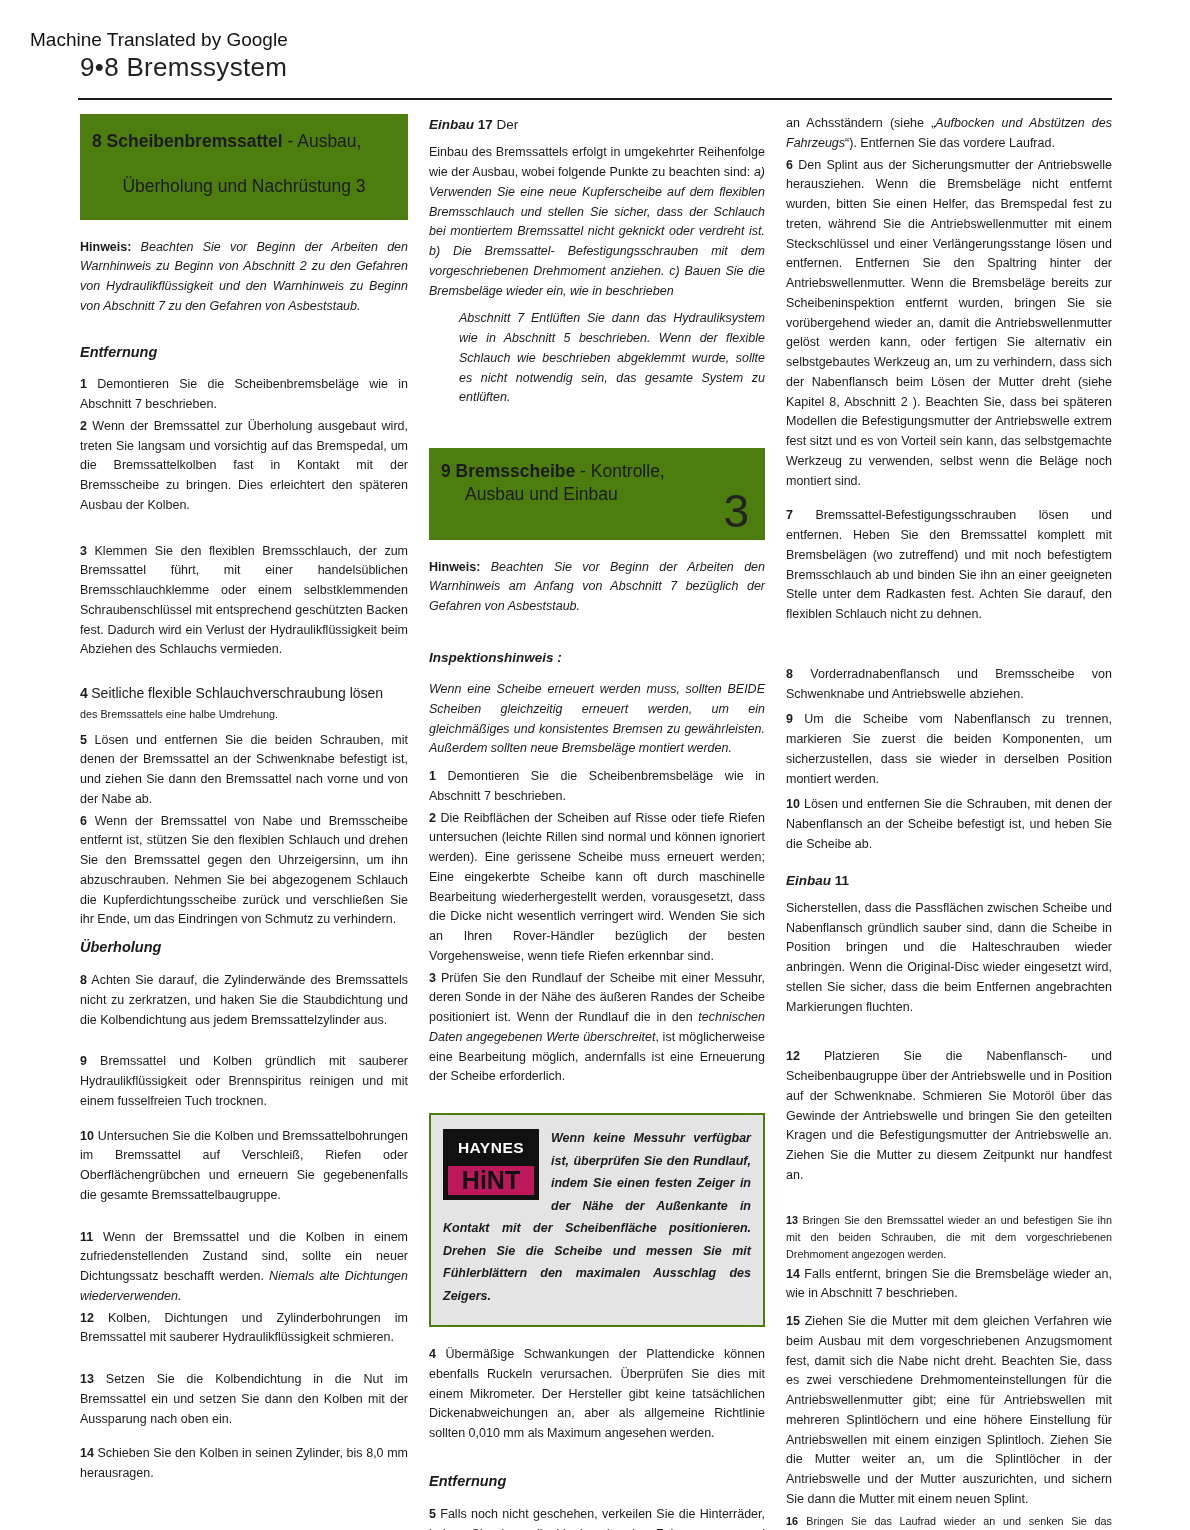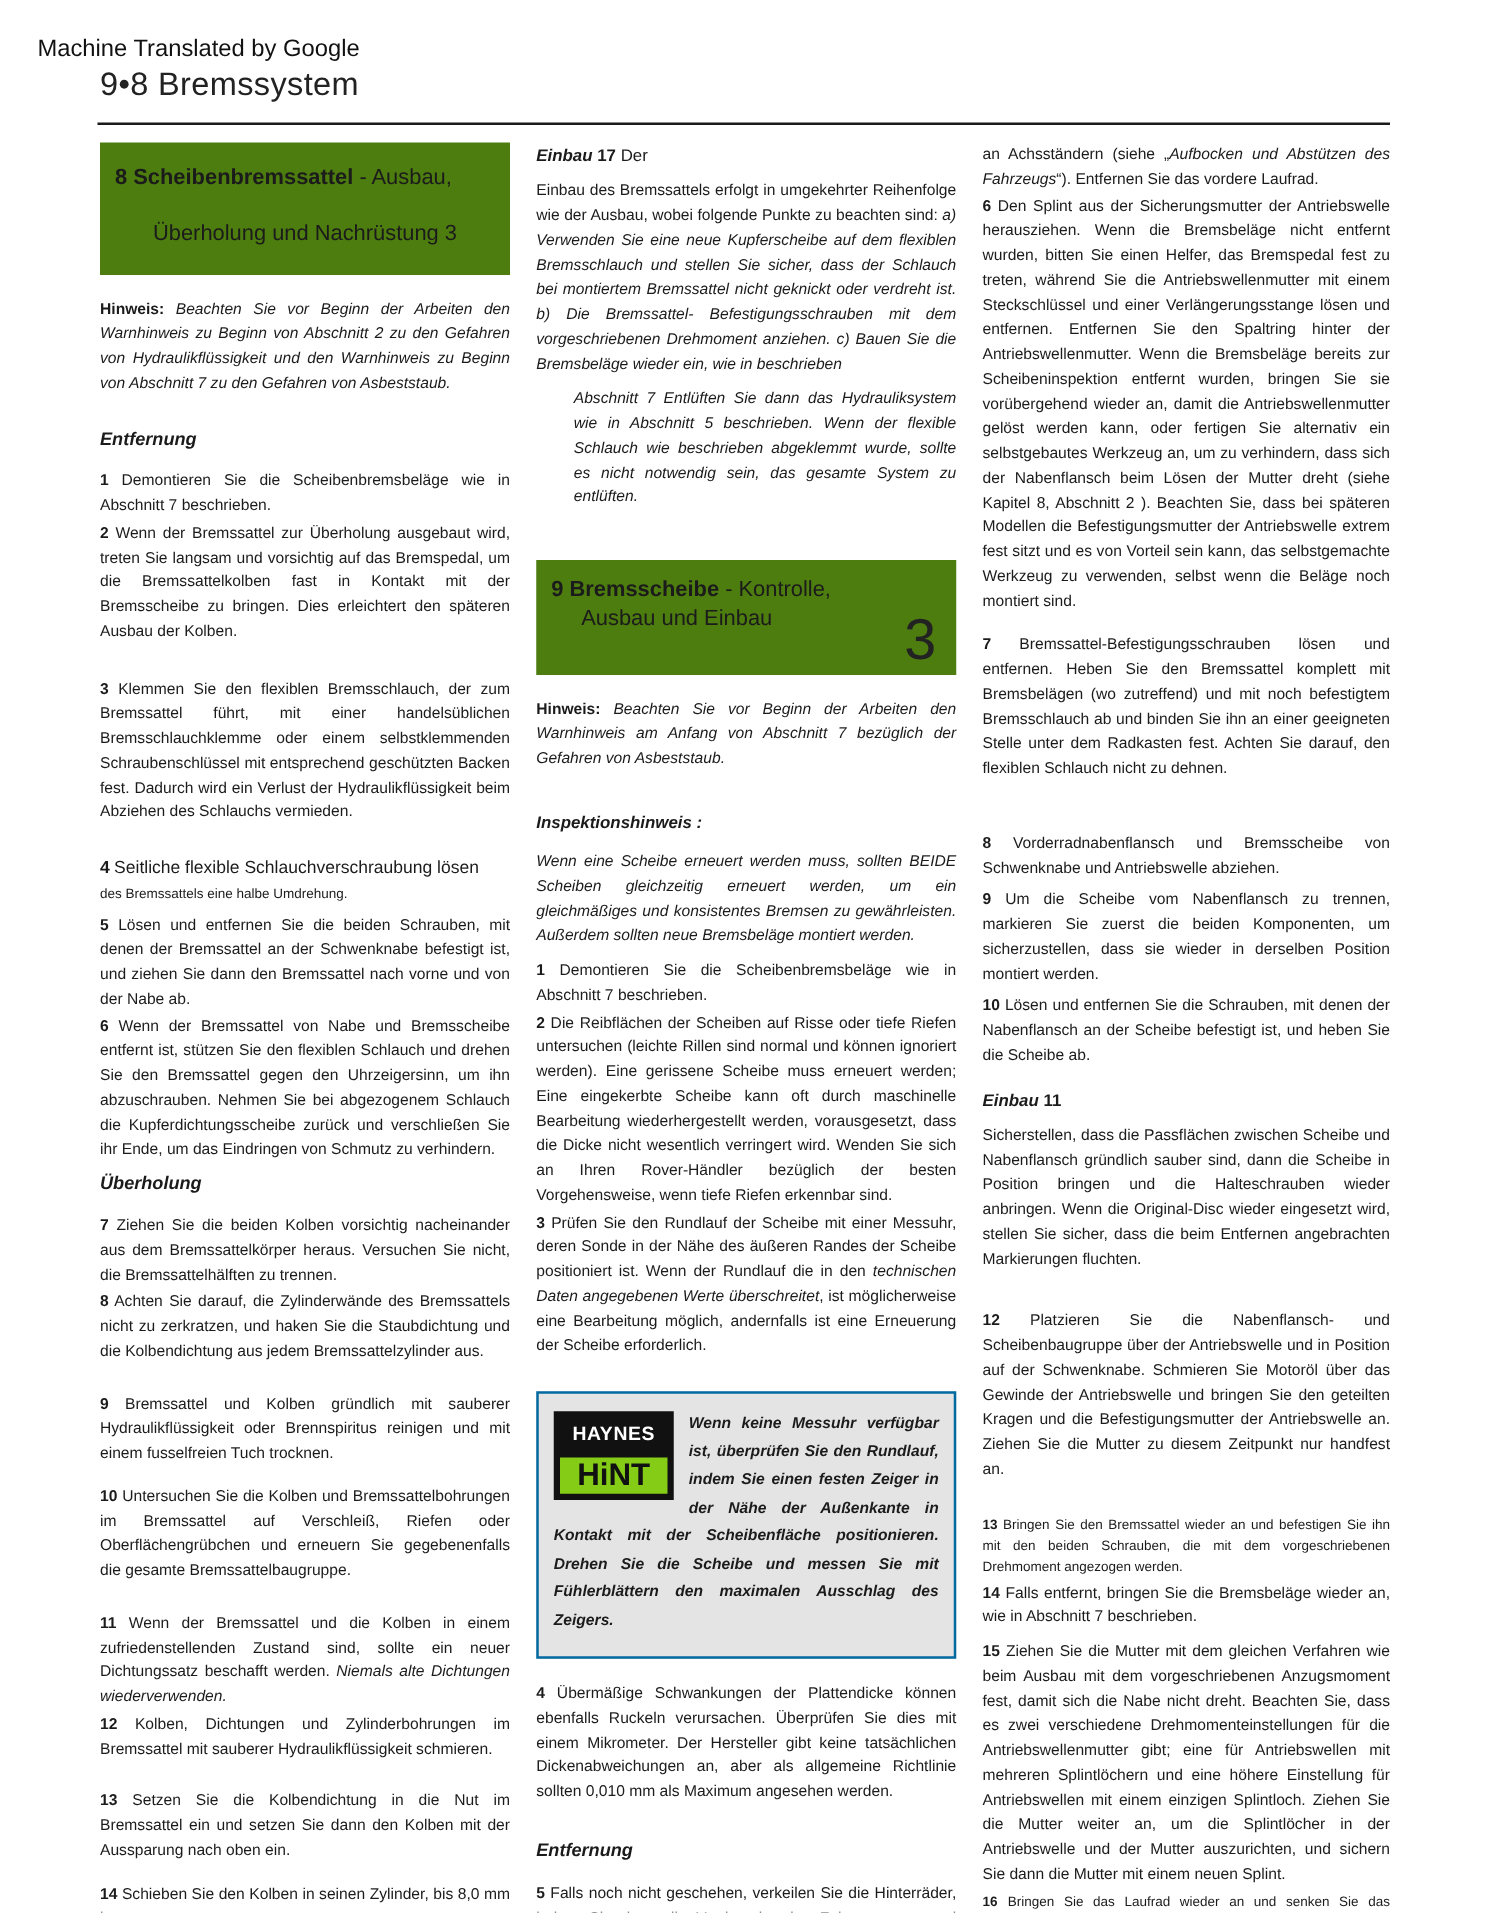--- a/index.html
+++ b/index.html
@@ -25,25 +25,25 @@
   .box9{position:relative;padding:12px 12px 34px;font-size:17.5px;line-height:1.3;margin:0 0 18px;}
   .box9 .l2{margin-left:24px;}
   .bignum{position:absolute;right:16px;bottom:6px;font-size:46px;line-height:1;font-weight:normal;color:#222;}
   .sm{font-size:10.8px;}
   .p4lead{font-size:14px;}
   .indent{margin-left:30px;}
   .mb2{margin-bottom:2px;} .mb6{margin-bottom:6px;} .mb8{margin-bottom:8px;}
   .mb22{margin-bottom:22px;} .mb26{margin-bottom:26px;} .mb30{margin-bottom:30px;}
   .mb40{margin-bottom:40px;}
   .mt14{margin-top:14px;} .mt26{margin-top:26px;}
-  .hintbox{border:2px solid #0369a1;background:#e4e4e4;padding:12px 12px 18px;margin:8px 0 18px;
+  .hintbox{border:2px solid #4d7c0f;background:#e4e4e4;padding:12px 12px 18px;margin:8px 0 18px;
     font-weight:bold;font-style:italic;line-height:1.8;text-align:justify;min-height:160px;}
   .hlogo{float:left;background:#111;padding:5px;margin:2px 12px 2px 0;width:86px;}
   .hlogo .hay{color:#fff;font-weight:bold;text-align:center;font-size:15.5px;font-style:normal;letter-spacing:.5px;}
-  .hlogo .hint{background:#84cc16;color:#111;margin-top:4px;text-align:center;font-weight:bold;font-size:25px;font-style:normal;line-height:1.15;}
+  .hlogo .hint{background:#be185d;color:#111;margin-top:4px;text-align:center;font-weight:bold;font-size:25px;font-style:normal;line-height:1.15;}
   .hrun{margin:0 0 8px;font-size:13.5px;}
   .hrun .lab{font-style:italic;font-weight:bold;}
   .hrun .n{font-weight:bold;}
 </style>
 </head>
 <body>
 
 <div class="watermark">Machine Translated by Google</div>
 <div class="page-title">9•8 Bremssystem</div>
 <div class="rule"></div>
@@ -57,21 +57,20 @@
     </div>
     <p class="note"><span class="nlabel">Hinweis:</span><span> Beachten Sie vor Beginn der Arbeiten den Warnhinweis zu Beginn von Abschnitt 2 zu den Gefahren von Hydraulikflüssigkeit und den Warnhinweis zu Beginn von Abschnitt 7 zu den Gefahren von Asbeststaub.</span></p>
     <div class="h">Entfernung</div>
     <p class="p mb2"><span class="num">1</span> <span>Demontieren Sie die Scheibenbremsbeläge wie in Abschnitt 7 beschrieben.</span></p>
     <p class="p mb26"><span class="num">2</span> <span>Wenn der Bremssattel zur Überholung ausgebaut wird, treten Sie langsam und vorsichtig auf das Bremspedal, um die Bremssattelkolben fast in Kontakt mit der Bremsscheibe zu bringen. Dies erleichtert den späteren Ausbau der Kolben.</span></p>
     <p class="p mb22"><span class="num">3</span> <span>Klemmen Sie den flexiblen Bremsschlauch, der zum Bremssattel führt, mit einer handelsüblichen Bremsschlauchklemme oder einem selbstklemmenden Schraubenschlüssel mit entsprechend geschützten Backen fest. Dadurch wird ein Verlust der Hydraulikflüssigkeit beim Abziehen des Schlauchs vermieden.</span></p>
     <p class="p mb6"><span class="num p4lead">4</span> <span class="p4lead">Seitliche flexible Schlauchverschraubung lösen</span><br><span class="sm">des Bremssattels eine halbe Umdrehung.</span></p>
     <p class="p mb2"><span class="num">5</span> <span>Lösen und entfernen Sie die beiden Schrauben, mit denen der Bremssattel an der Schwenknabe befestigt ist, und ziehen Sie dann den Bremssattel nach vorne und von der Nabe ab.</span></p>
     <p class="p mb6"><span class="num">6</span> <span>Wenn der Bremssattel von Nabe und Bremsscheibe entfernt ist, stützen Sie den flexiblen Schlauch und drehen Sie den Bremssattel gegen den Uhrzeigersinn, um ihn abzuschrauben. Nehmen Sie bei abgezogenem Schlauch die Kupferdichtungsscheibe zurück und verschließen Sie ihr Ende, um das Eindringen von Schmutz zu verhindern.</span></p>
     <div class="h">Überholung</div>
-    <p class="p mb2"><span class="num">7</span> <span>Ziehen Sie die beiden Kolben vorsichtig nacheinander aus dem Bremssattelkörper heraus. Versuchen Sie nicht, die Bremssattelhälften zu trennen.</span></p>
     <p class="p mb22"><span class="num">8</span> <span>Achten Sie darauf, die Zylinderwände des Bremssattels nicht zu zerkratzen, und haken Sie die Staubdichtung und die Kolbendichtung aus jedem Bremssattelzylinder aus.</span></p>
     <p class="p"><span class="num">9</span> <span>Bremssattel und Kolben gründlich mit sauberer Hydraulikflüssigkeit oder Brennspiritus reinigen und mit einem fusselfreien Tuch trocknen.</span></p>
     <p class="p mb22"><span class="num">10</span> <span>Untersuchen Sie die Kolben und Bremssattelbohrungen im Bremssattel auf Verschleiß, Riefen oder Oberflächengrübchen und erneuern Sie gegebenenfalls die gesamte Bremssattelbaugruppe.</span></p>
     <p class="p mb2"><span class="num">11</span> <span>Wenn der Bremssattel und die Kolben in einem zufriedenstellenden Zustand sind, sollte ein neuer Dichtungssatz beschafft werden. </span><span class="it">Niemals alte Dichtungen wiederverwenden.</span></p>
     <p class="p mb22"><span class="num">12</span> <span>Kolben, Dichtungen und Zylinderbohrungen im Bremssattel mit sauberer Hydraulikflüssigkeit schmieren.</span></p>
     <p class="p"><span class="num">13</span> <span>Setzen Sie die Kolbendichtung in die Nut im Bremssattel ein und setzen Sie dann den Kolben mit der Aussparung nach oben ein.</span></p>
     <p class="p mb2"><span class="num">14</span> <span>Schieben Sie den Kolben in seinen Zylinder, bis 8,0 mm herausragen.</span></p>
 
   </div>
 

